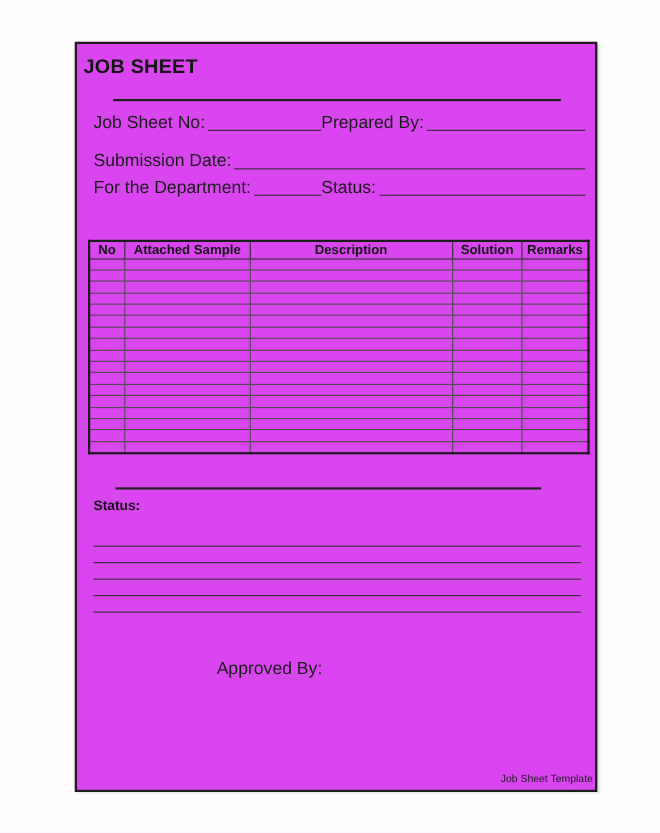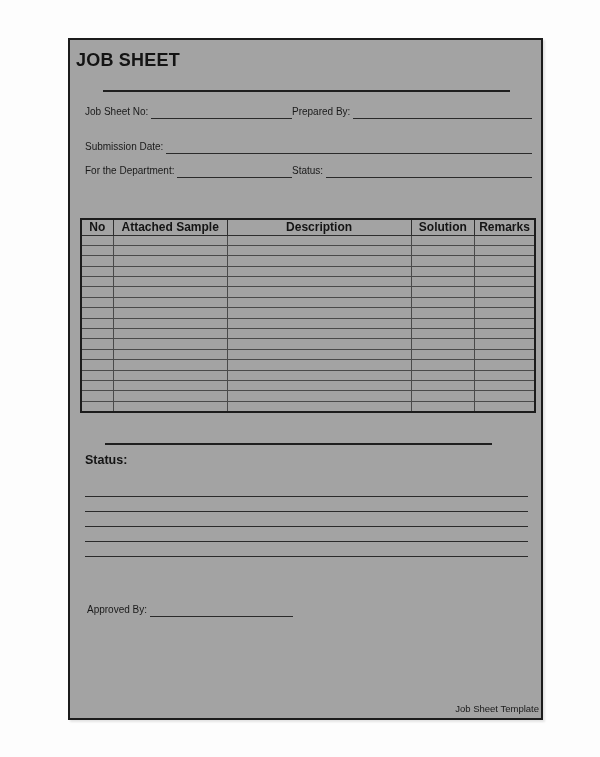--- a/index.html
+++ b/index.html
@@ -10,42 +10,42 @@
     position: relative;
     width: 600px; height: 757px;
     background: #fdfdfd;
     overflow: hidden;
   }
 
   .sheet {
     position: absolute;
     left: 68px; top: 38px;
     width: 475px; height: 682px;
-    background: #a3a3a3;
+    background: #d946ef;
     border: 2px solid #1c1c1c;
     box-shadow: 2px 2px 2px rgba(0,0,0,0.10);
   }
 
   .title {
     margin: 10px 0 0 6px;
     font-size: 18px;
     line-height: 20px;
     font-weight: bold;
     letter-spacing: 0.2px;
     color: #141414;
   }
 
   .rule { background: #1f1f1f; height: 2px; }
   .rule-title { margin: 20px 31px 0 33px; }
   .rule-notes { margin: 30px 49px 0 35px; }
 
   .frow {
     display: flex;
-    align-items: flex-end;
-    font-size: 10px;
+    align-items: center;
+    font-size: 16px;
     line-height: 14px;
     height: 15px;
   }
   .frow-1 { margin: 12px 9px 0 15px; }
   .frow-2 { margin: 20px 9px 0 15px; }
   .frow-3 { margin: 9px 9px 0 15px; }
   .fgroup { display: flex; align-items: flex-end; min-width: 0; }
   .fgroup.left  { width: 207px; flex: none; }
   .fgroup.right { flex: 1; }
   .flabel { white-space: nowrap; }
@@ -83,21 +83,21 @@
     margin: 8px 0 0 15px;
     font-size: 12.5px;
     font-weight: bold;
     line-height: 15px;
     color: #141414;
   }
   .notes-lines { margin: 14px 13px 0 15px; }
   .nline { height: 15px; border-bottom: 1.5px solid #2a2a2a; }
 
   .approval { margin: 45px 9px 0 17px; }
-  .approval .fgroup.left { width: 206px; }
+  .approval .fgroup.left { width: 206px; flex-direction: column; }
 
   .footer {
     position: absolute;
     right: 2px; bottom: 4px;
     font-size: 9.5px;
     color: #1a1a1a;
     white-space: nowrap;
   }
 </style>
 </head>

